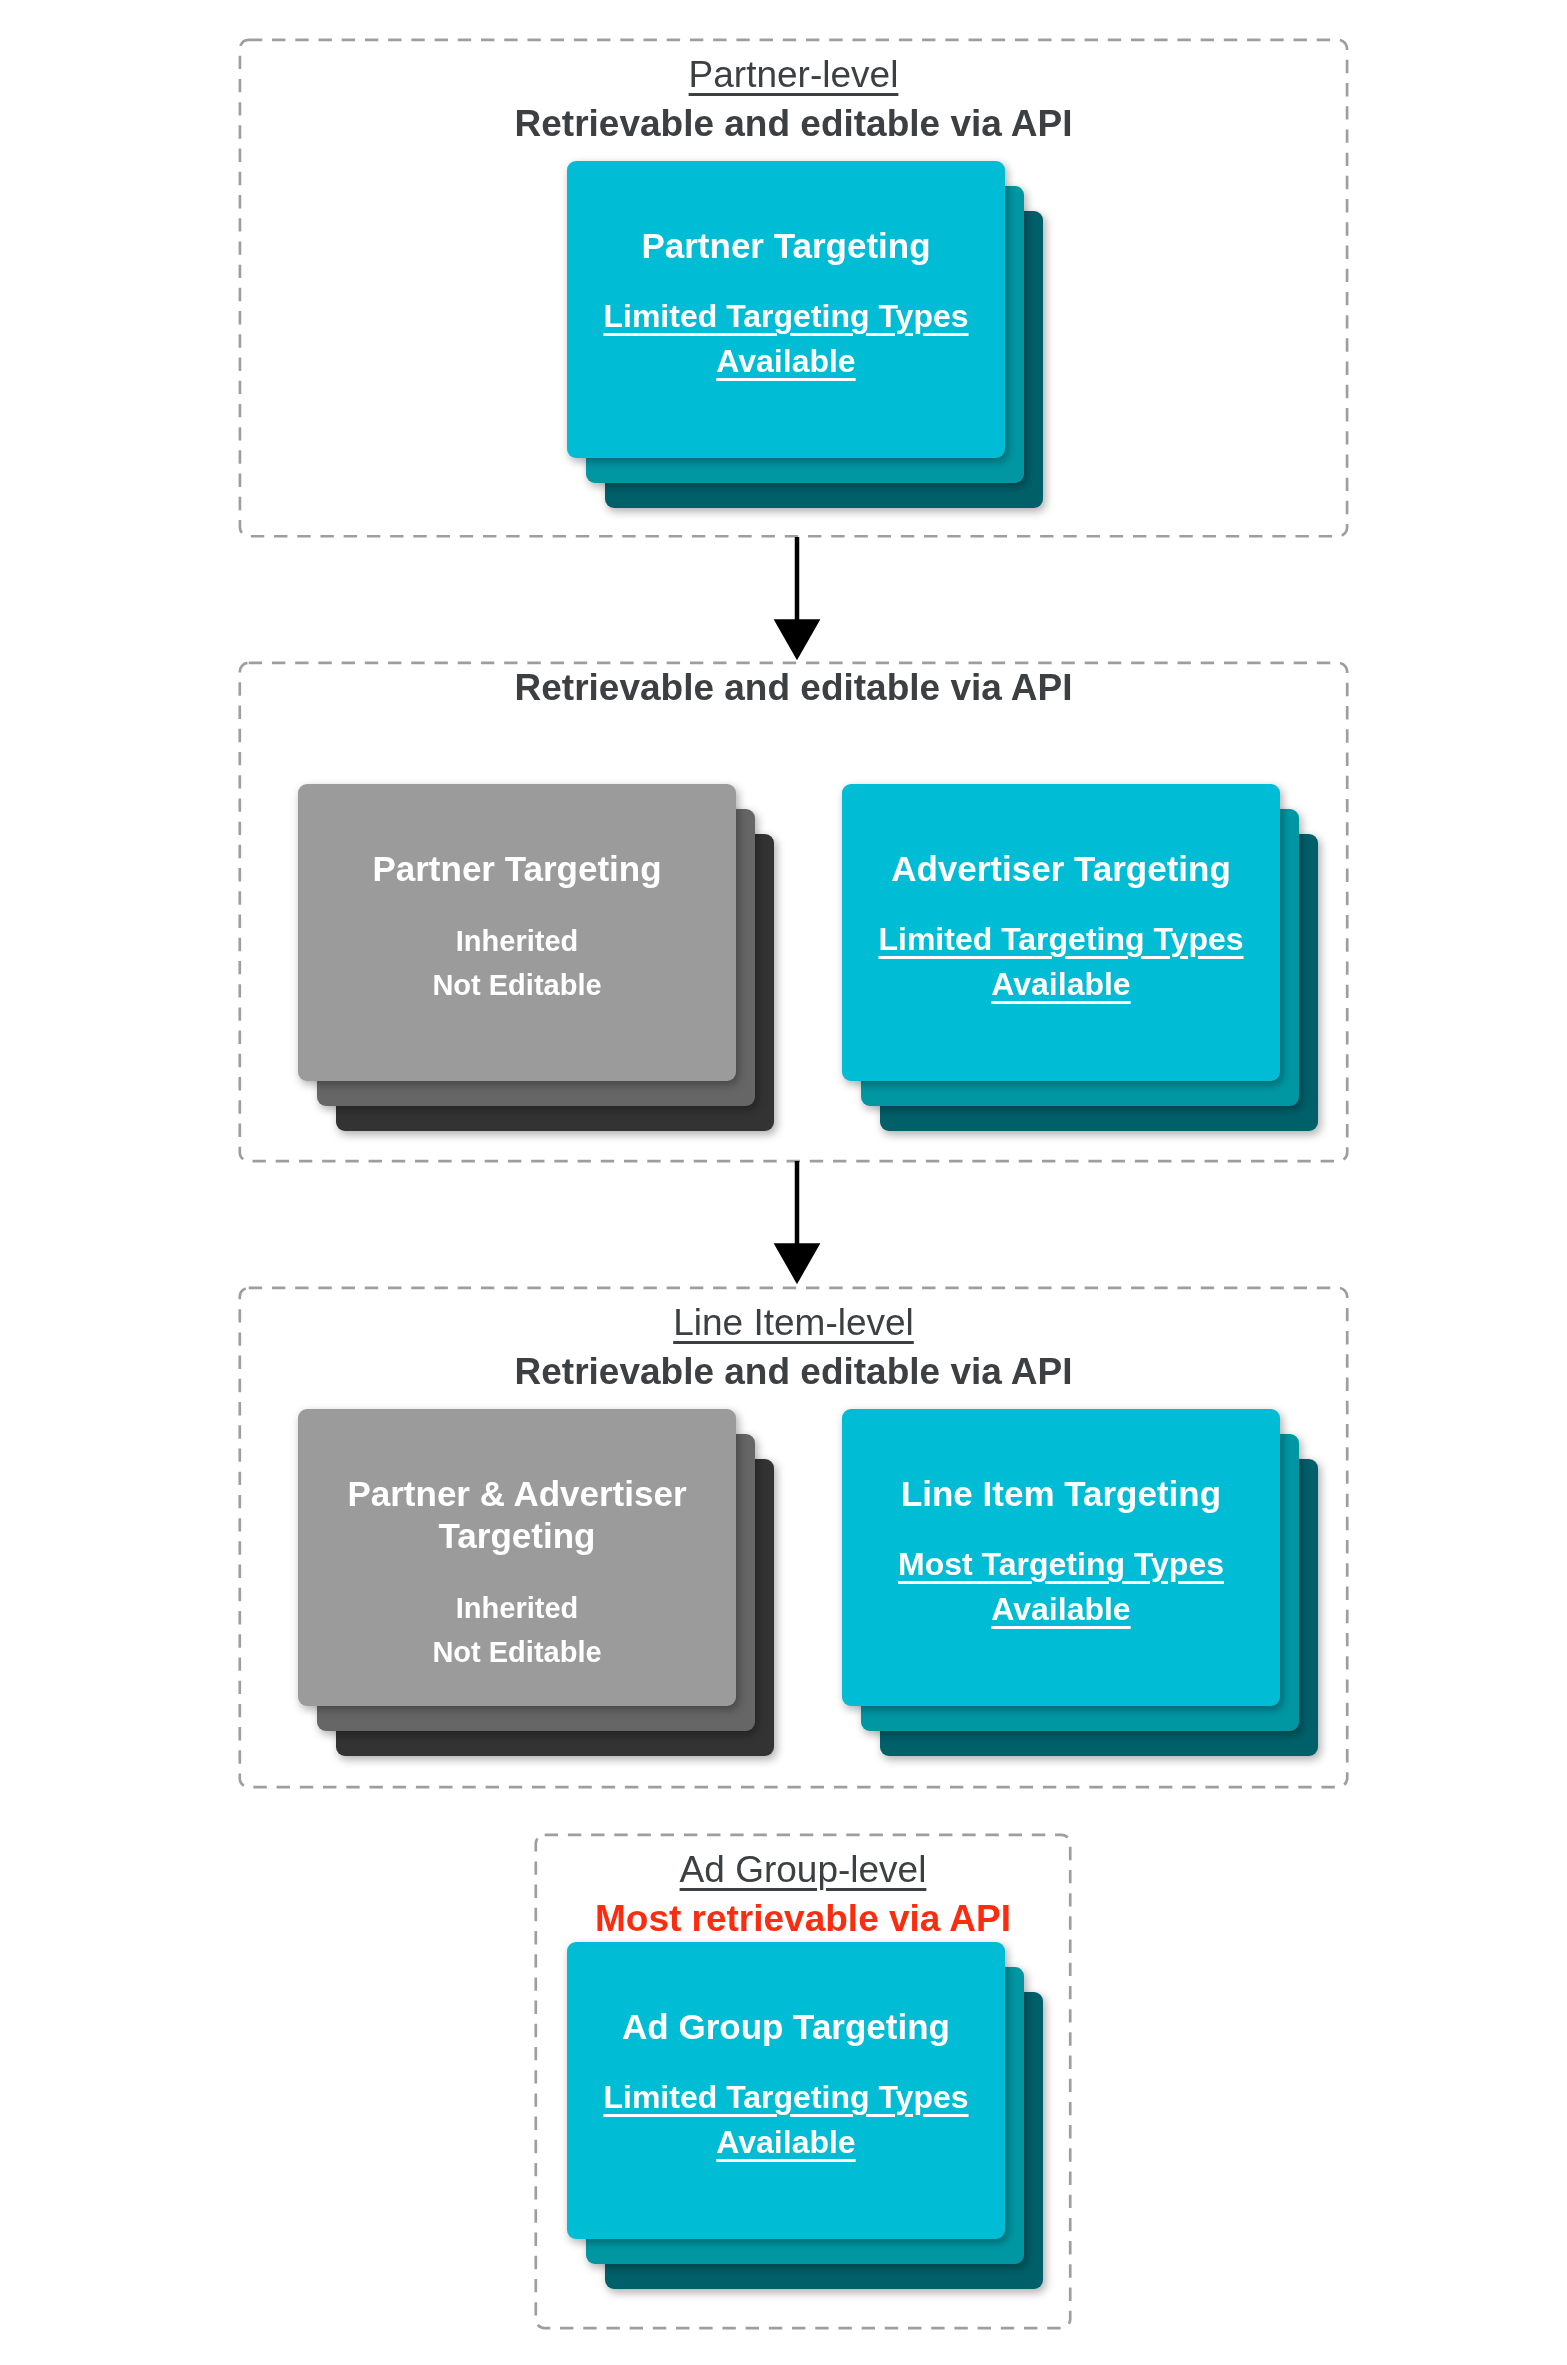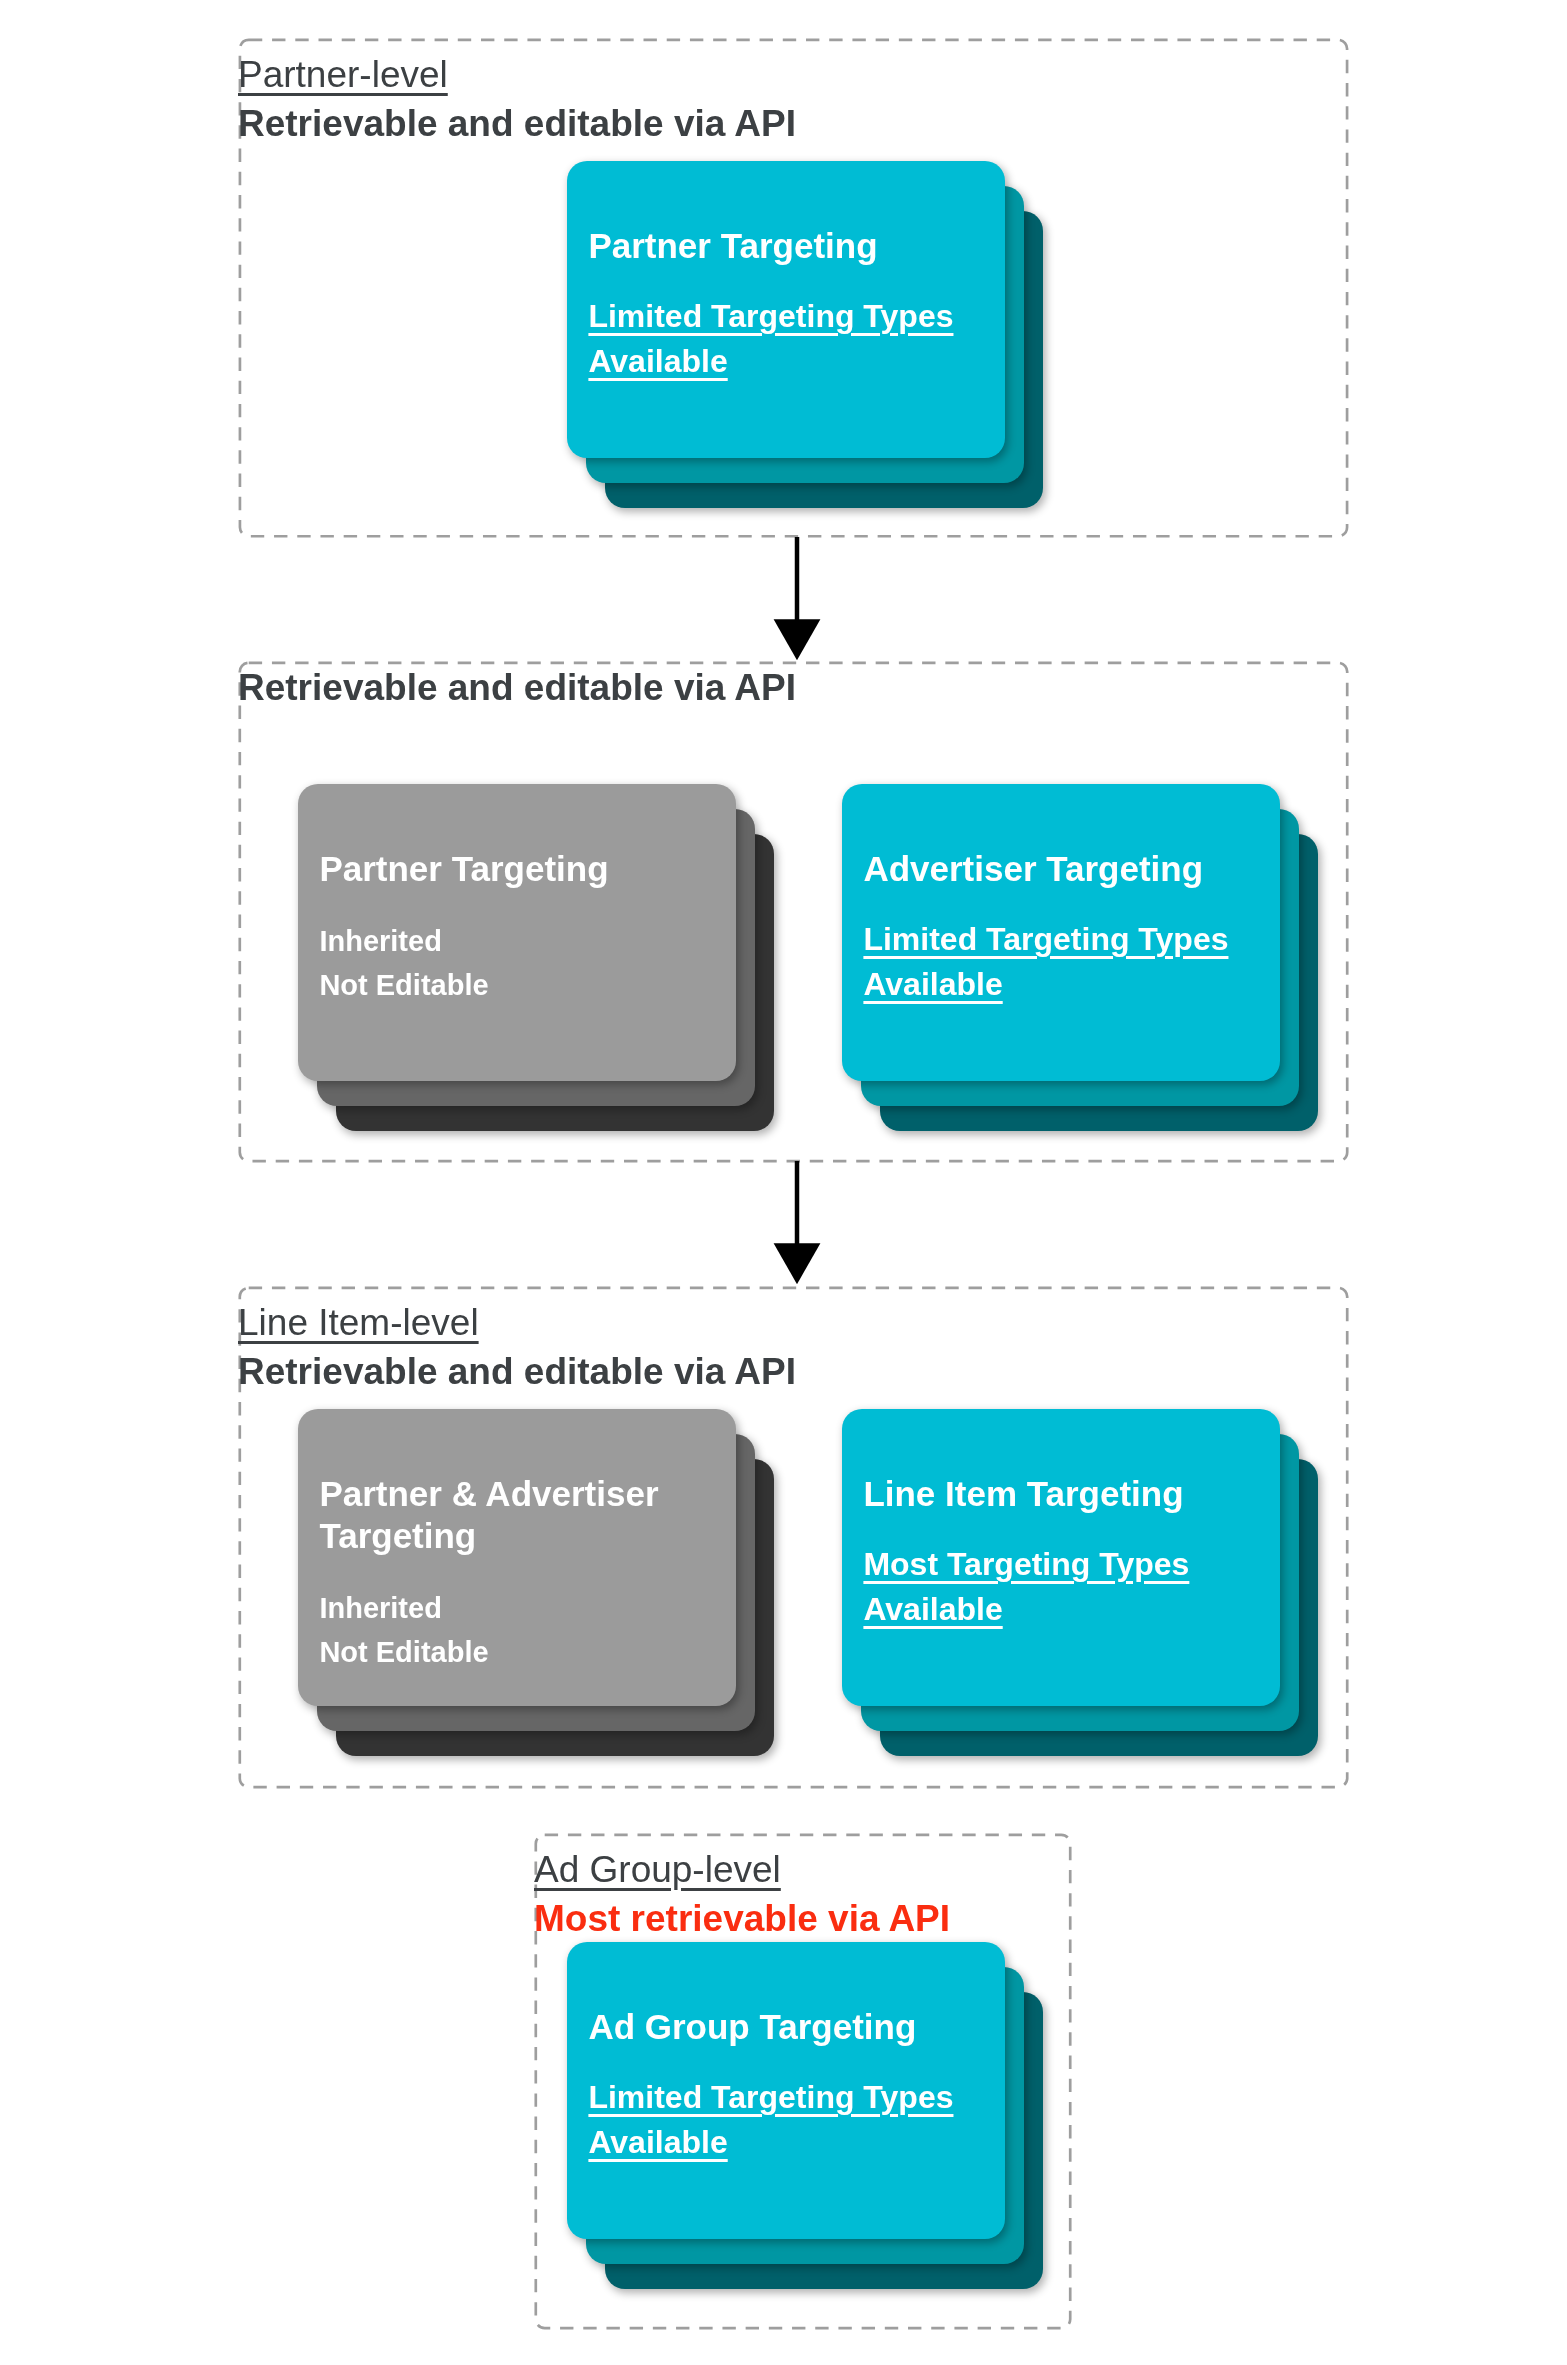--- a/index.html
+++ b/index.html
@@ -6,21 +6,21 @@
   .page {
     position: relative;
     width: 1567px;
     height: 2366px;
     background: var(--page_bg, #fff);
     font-family: "Liberation Sans", sans-serif;
     overflow: hidden;
   }
 
   
-  .level-box { position: absolute; box-sizing: border-box; text-align: left; }
+  .level-box { position: absolute; box-sizing: border-box; text-align: center; }
   .level-box svg.dash { position: absolute; left: 0; top: 0; width: 100%; height: 100%; pointer-events: none; }
   .dash rect {
     x: 2px; y: 2px;
     width: calc(100% - 4px);
     height: calc(100% - 4px);
     rx: 10px;
     fill: none;
     stroke: var(--border_dashed, #9e9e9e);
     stroke-width: 3px;
     stroke-dasharray: 15 11;
@@ -30,21 +30,21 @@
   #box-lineitem   { left: 238px; top: 1286px; width: 1111px; height: 503px; }
   #box-adgroup    { left: 534px; top: 1833px; width:  538px; height: 497px; }
 
   .level-title { position: relative; margin-top: 15px; font-size: 37px; font-weight: 400; color: var(--text_dark, #3c4043); line-height: 1.2; }
   .level-title .title-text { text-decoration: underline; text-decoration-thickness: 2.7px; text-underline-offset: 6.3px; }
   .level-subtitle { position: relative; margin-top: 4.5px; font-size: 37px; font-weight: 700; color: var(--text_dark, #3c4043); line-height: 1.2; }
   .level-subtitle.red { color: var(--red_warning, #fa2d10); }
 
   
   .stack { position: absolute; width: 438px; height: 297px; }
-  .layer, .card { position: absolute; width: 438px; height: 297px; border-radius: 20px; box-shadow: 2.7px 3.6px 8px rgba(0,0,0,0.30); }
+  .layer, .card { position: absolute; width: 438px; height: 297px; border-radius: 9px; box-shadow: 2.7px 3.6px 8px rgba(0,0,0,0.30); }
   .layer.l3 { left: 38px; top: 50px; }
   .layer.l2 { left: 19px; top: 25px; }
   .card     { left: 0;    top: 0; box-sizing: border-box; padding: 64px 21.4px 0 21.4px; color: #ffffff; }
 
   .stack.cyan .card { background: var(--cyan_front, #00bcd4); }
   .stack.cyan .l2   { background: var(--cyan_mid,   #0097a3); }
   .stack.cyan .l3   { background: var(--cyan_back,  #00606a); }
   .stack.gray .card { background: var(--gray_front, #9b9b9b); }
   .stack.gray .l2   { background: var(--gray_mid,   #666666); }
   .stack.gray .l3   { background: var(--gray_back,  #333333); }

